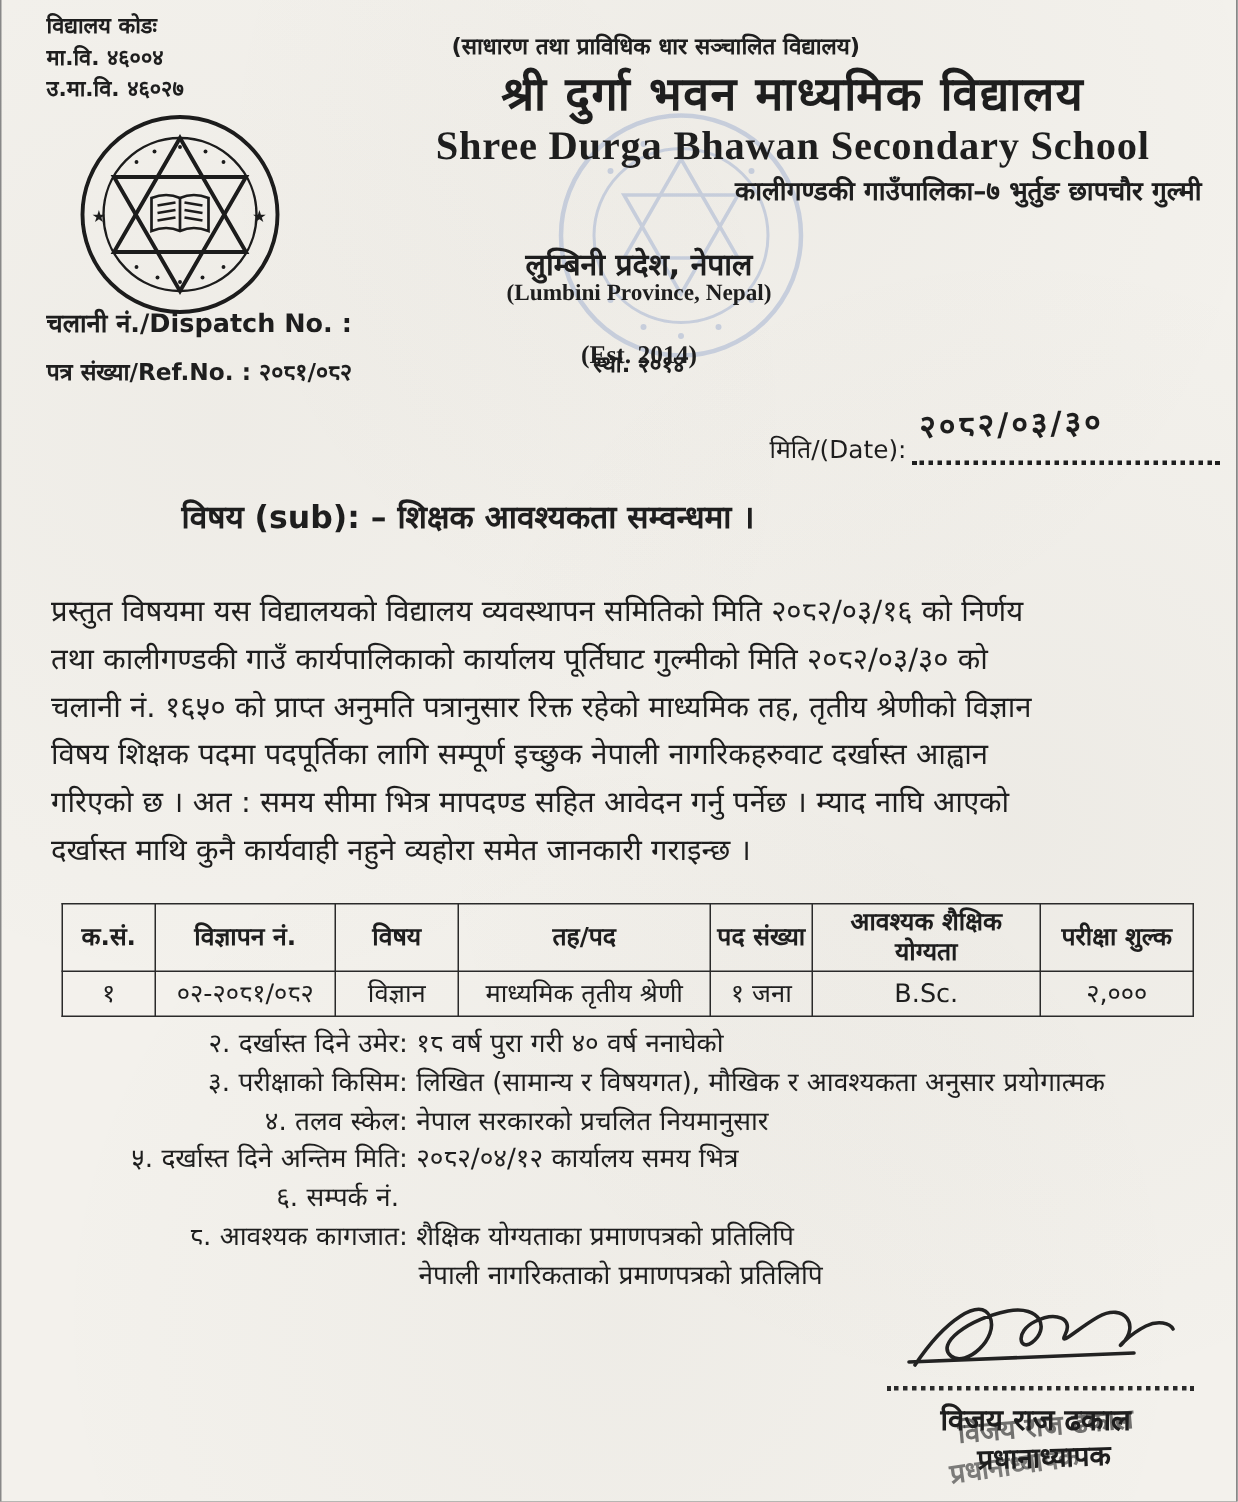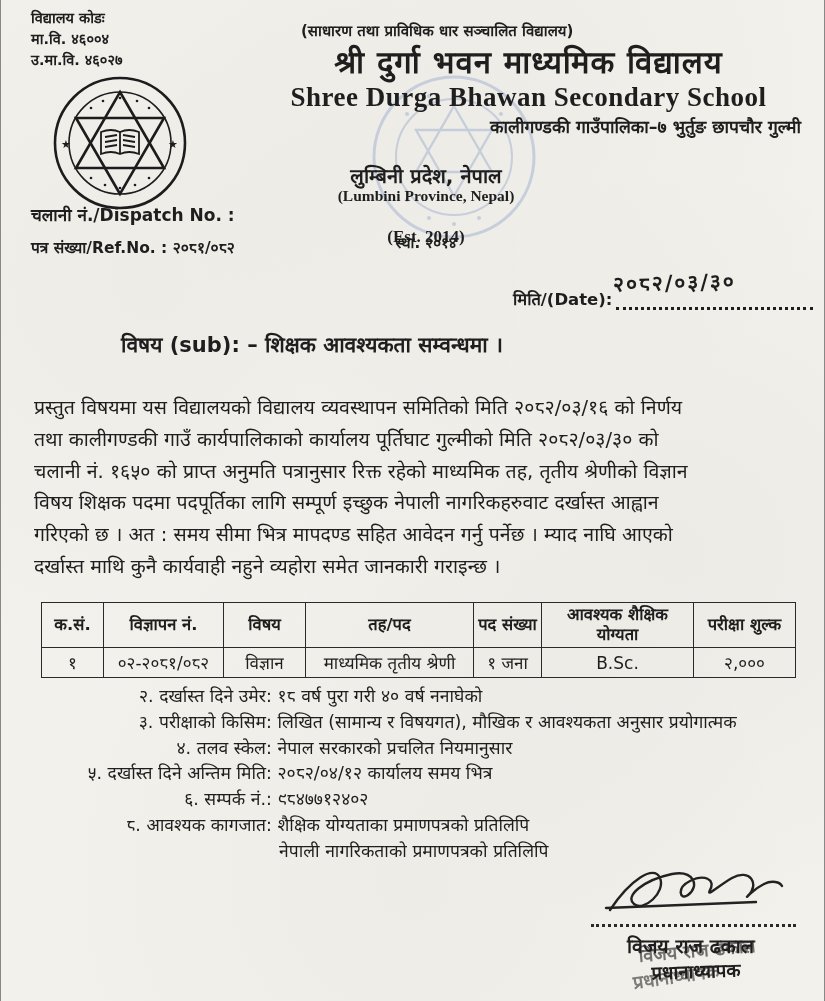--- a/index.html
+++ b/index.html
@@ -44,21 +44,21 @@
 
   .dispatch { left:30px; top:203px; font-size:17px; }
   .refno    { left:30px; top:236px; font-size:15.5px; }
   .refval   { font-family:"DejaVu Sans",sans-serif; }
 
   
   .dateblk { left:512px; top:268px; width:300px; height:48px; }
   .dateval { position:absolute; left:100px; top:0; font-size:21px; letter-spacing:2px;
              transform:rotate(-1.5deg); font-weight:bold; }
   .dateline { position:absolute; left:0; bottom:6px; width:100%; display:flex; align-items:flex-end; }
-  .datelabel { font-size:16.5px; font-weight:bold; white-space:nowrap; }
+  .datelabel { font-size:16.5px; font-weight:normal; white-space:nowrap; }
   .dots { flex:1; border-bottom:3px dotted #1e1e1e; margin-left:4px; height:1px; }
 
   .subject { left:92px; top:330px; font-size:21px;margin-left:28px; }
 
   .para { left:33px; top:392px; width:772px; font-size:19.5px; line-height:31.8px; }
 
   
   table.vac { position:absolute; left:40px; top:602px; width:754px;
     border-collapse:collapse; table-layout:fixed; }
   table.vac th, table.vac td {
@@ -233,21 +233,20 @@
     <div class="nrow">
       <span class="nlabel">४. तलव स्केल</span>
       <span class="nval">: नेपाल सरकारको प्रचलित नियमानुसार</span>
     </div>
     <div class="nrow">
       <span class="nlabel">५. दर्खास्त दिने अन्तिम मिति</span>
       <span class="nval">: २०८२/०४/१२ कार्यालय समय भित्र</span>
     </div>
     <div class="nrow">
       <span class="nlabel">६. सम्पर्क नं.</span>
-      <span class="nval">: ९८४७७१२४०२</span>
     </div>
     <div class="nrow">
       <span class="nlabel">८. आवश्यक कागजात</span>
       <span class="nval">:  शैक्षिक योग्यताका प्रमाणपत्रको प्रतिलिपि</span>
     </div>
     <div class="nrow">
       <span class="nlabel"></span>
       <span class="nval indent2">नेपाली नागरिकताको प्रमाणपत्रको प्रतिलिपि</span>
     </div>
   </div>

